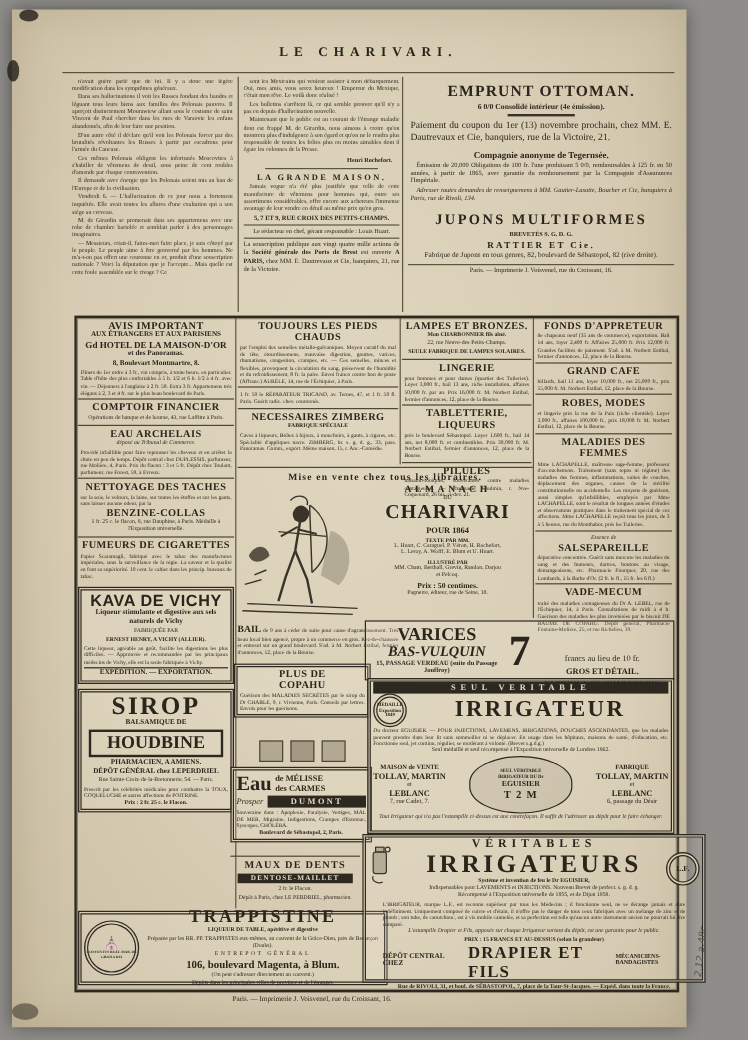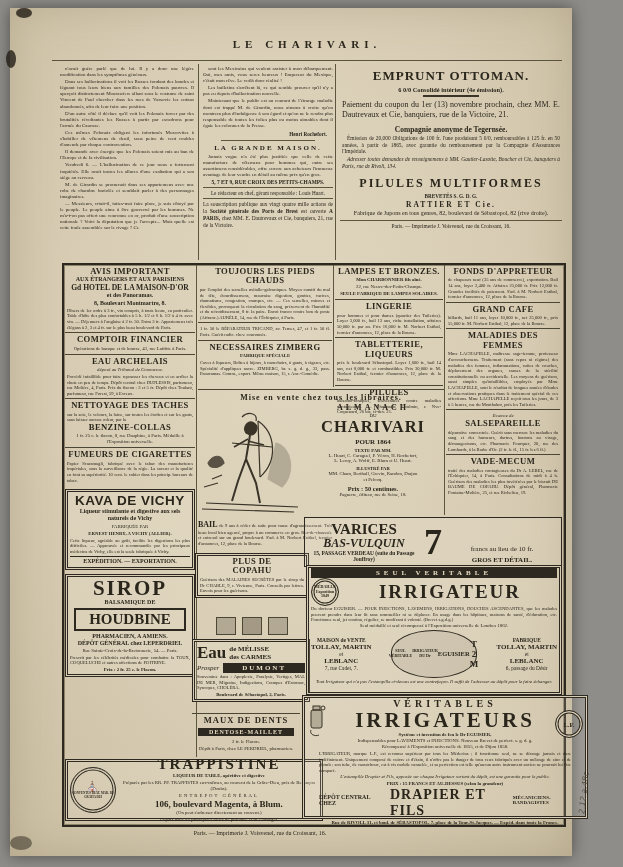--- a/index.html
+++ b/index.html
@@ -72,21 +72,21 @@
   .almp{font-size:6.4px;font-weight:bold;margin-top:2px;}
   .vari{position:absolute;border:1px solid #2e2920;display:flex;align-items:center;padding:2px 3px;background:rgba(255,250,235,.12);}
   .vari-t{font-size:15px;font-weight:bold;text-align:center;line-height:1;}
   .vari-p{font-size:12px;font-weight:bold;font-style:italic;text-align:center;line-height:1.05;}
   .vari-a{font-size:5.4px;font-weight:bold;text-align:center;}
   .big7{font-size:36px;font-weight:bold;line-height:.9;margin:0 4px;}
   .vari-r{font-size:7px;text-align:center;line-height:1.5;margin-top:36px;}
   .band{background:#2e2920;color:#e6dcc2;font-size:7px;font-weight:bold;letter-spacing:4px;text-align:center;padding:1px 0;}
   .irr-t{font-size:19px;font-weight:bold;text-align:center;letter-spacing:2px;line-height:1.05;}
   .seal{border:1px solid #2e2920;border-radius:50%;display:flex;flex-direction:column;align-items:center;justify-content:center;text-align:center;box-shadow:inset 0 0 0 1.5px #d8cdb4, inset 0 0 0 2.5px #2e2920;}
-  .oval{border:1.5px solid #2e2920;border-radius:50%/46%;display:flex;align-items:center;justify-content:center;text-align:center;background:rgba(46,41,32,.08);}
+  .oval{border:1.5px solid #2e2920;border-radius:50%/46%;display:flex;flex-direction:column;align-items:center;justify-content:center;text-align:center;background:rgba(46,41,32,.08);}
   .s1{font-size:4px;font-weight:bold;line-height:1.2;}
   .s2{font-size:6.5px;font-weight:bold;}
   .s3{font-size:9px;font-weight:bold;letter-spacing:1px;}
   .irr2-t1{font-size:10px;font-weight:bold;text-align:center;letter-spacing:4px;}
   .irr2-t2{font-size:21px;font-weight:bold;text-align:center;letter-spacing:3px;line-height:1.05;}
   .drap{font-size:14px;font-weight:bold;letter-spacing:1px;}
   .pencil{
     position:absolute;left:576px;top:762px;width:14px;height:90px;
     font-family:"DejaVu Sans","Liberation Sans",sans-serif;
     font-size:8px;color:#4f493a;transform:rotate(-84deg) translateY(40px);
@@ -130,21 +130,21 @@
   </div>
 
   <div class="col" style="left:330px;top:56px;width:222px;height:200px;">
     <div class="ott-title">EMPRUNT OTTOMAN.</div>
     <div class="ott-sub">6 0/0 Consolidé intérieur (4e émission).</div>
     <div class="srule"></div>
     <div class="ott-body">Paiement du coupon du 1er (13) novembre prochain, chez MM. E. Dautrevaux et Cie, banquiers, rue de la Victoire, 21.</div>
     <div class="teg-title">Compagnie anonyme de Tegernsée.</div>
     <p class="p2">Émission de 20,000 Obligations de 100 fr. l'une produisant 5 0/0, remboursables à 125 fr. en 50 années, à partir de 1865, avec garantie du remboursement par la Compagnie d'Assurances l'Impériale.</p>
     <p class="p2 i">Adresser toutes demandes de renseignemens à MM. Gautier-Lasotte, Boucher et Cie, banquiers à Paris, rue de Rivoli, 134.</p>
-    <div class="jup-title">PILULES MULTIFORMES</div>
+    <div class="jup-title">JUPONS MULTIFORMES</div>
     <div class="jup-sm">BREVETÉS S. G. D. G.</div>
     <div class="jup-mk">RATTIER ET Cie.</div>
     <div class="jup-body">Fabrique de Jupons en tous genres, 82, boulevard de Sébastopol, 82 (rive droite).</div>
     <div class="imprint">Paris. — Imprimerie J. Voisvenel, rue du Croissant, 16.</div>
   </div>
 
   <div class="adsbox">
 
     <div class="vr" style="left:132px;top:0;height:492px;"></div>
     <div class="vr" style="left:269px;top:0;height:122px;"></div>
@@ -235,20 +235,24 @@
     </div>
 
     <div class="acol" style="left:382px;width:114px;height:310px;">
       <div class="ad">
         <div class="at1">FONDS D'APPRETEUR</div>
         <p class="tb">de chapeaux neuf (35 ans de commerce), exportation. Bail 14 ans, loyer 2,400 fr. Affaires 25,000 fr. Prix 12,000 fr. Grandes facilités de paiement. S'ad. à M. Norbert Estibal, fermier d'annonces, 12, place de la Bourse.</p>
       </div>
       <div class="ad">
         <div class="at1">GRAND CAFE</div>
         <p class="tb">billards, bail 11 ans, loyer 10,000 fr., net 25,000 fr., prix 55,000 fr. M. Norbert Estibal, 12, place de la Bourse.</p>
+      </div>
+      <div class="ad">
+        <div class="at1">ROBES, MODES</div>
+        <p class="tb">et lingerie près la rue de la Paix (riche clientèle). Loyer 3,000 fr., affaires 100,000 fr., prix 18,000 fr. M. Norbert Estibal, 12, place de la Bourse.</p>
       </div>
       <div class="ad">
         <div class="at1">MALADIES DES FEMMES</div>
         <p class="tb">Mme LACHAPELLE, maîtresse sage-femme, professeur d'accouchemens. Traitement (sans repos ni régime) des maladies des femmes, inflammations, suites de couches, déplacement des organes, causes de la stérilité constitutionnelle ou accidentelle. Les moyens de guérison, aussi simples qu'infaillibles, employés par Mme LACHAPELLE, sont le résultat de longues années d'études et observations pratiques dans le traitement spécial de ces affections. Mme LACHAPELLE reçoit tous les jours, de 3 à 5 heures, rue du Monthabor, près les Tuileries.</p>
       </div>
       <div class="ad">
         <div class="tbc i">Essence de</div>
         <div class="at1">SALSEPAREILLE</div>
         <p class="tb">dépurative concentrée. Guérit sans mercure les maladies du sang et des humeurs, dartres, boutons au visage, démangeaisons, etc. Pharmacie Fourquer, 20, rue des Lombards, à la Barbe d'Or. (2 fr. le fl., 15 fr. les 6 fl.)</p>
       </div>

